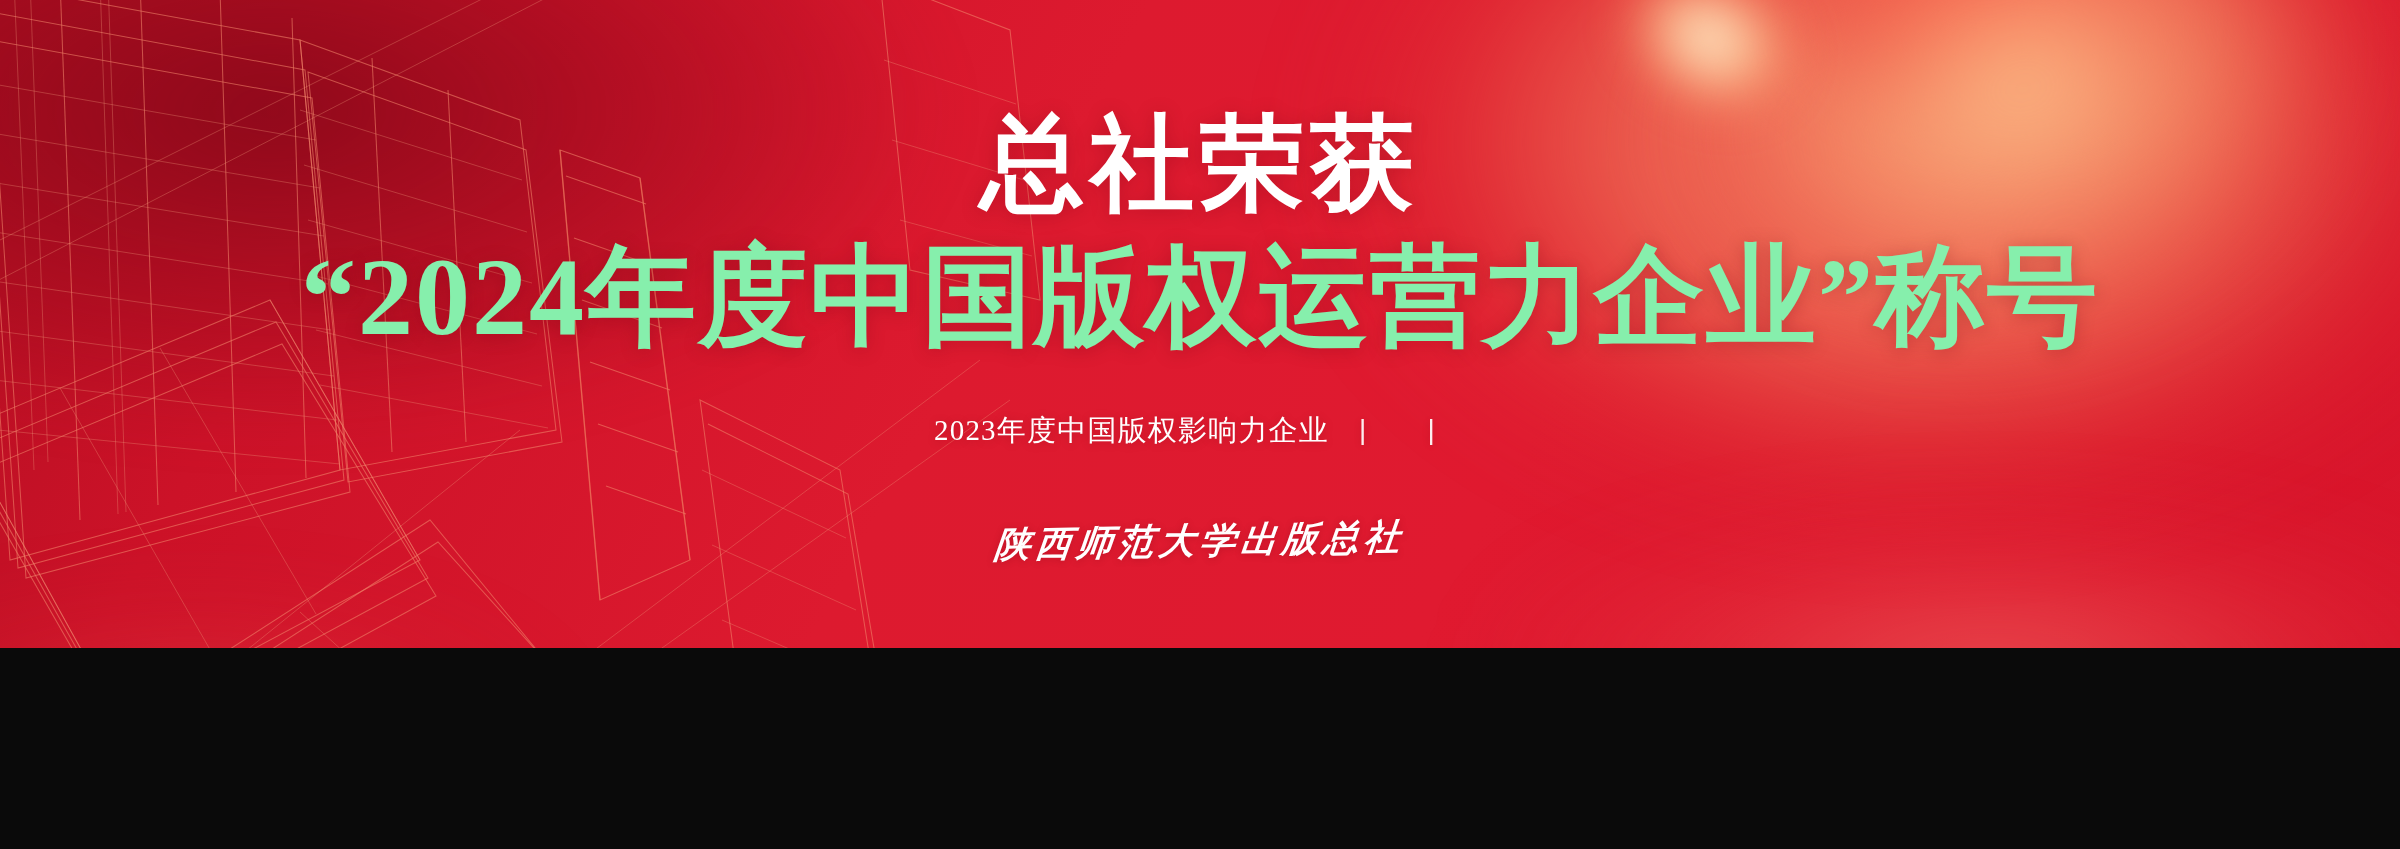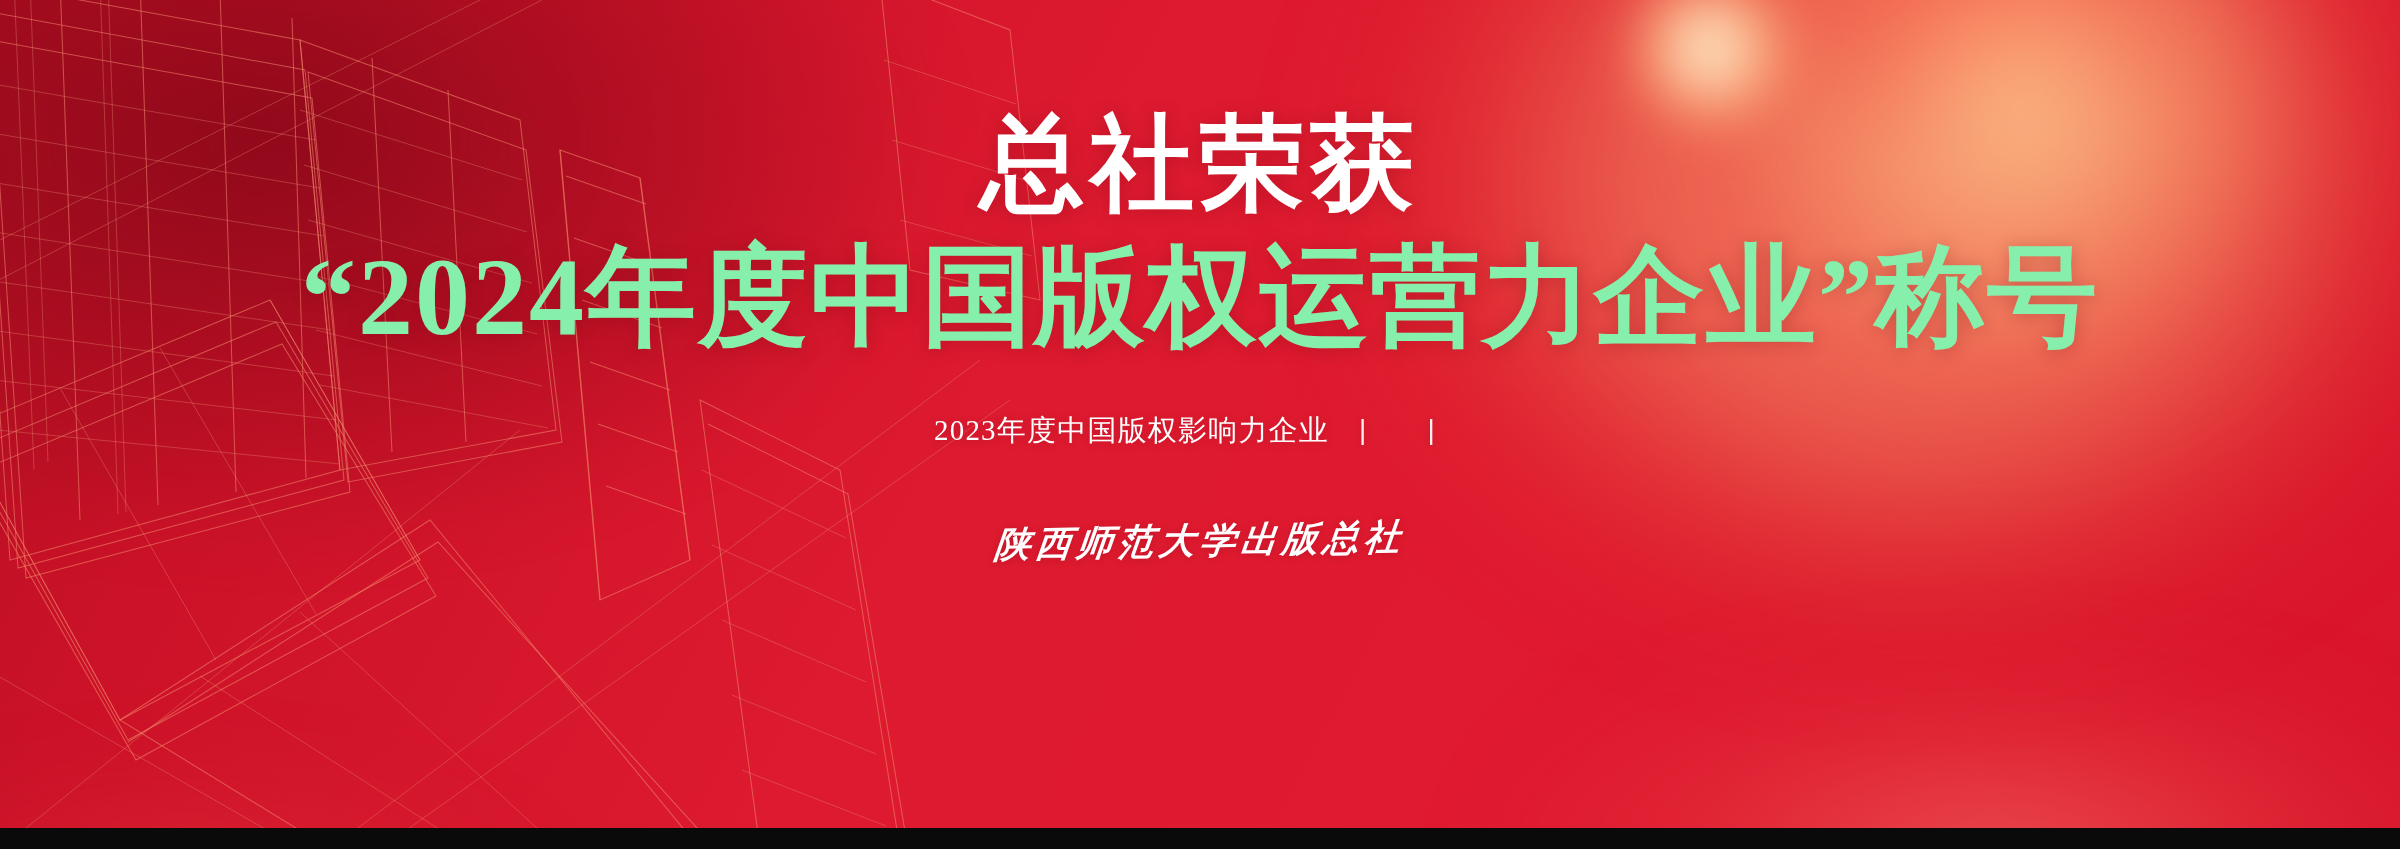--- a/index.html
+++ b/index.html
@@ -2,21 +2,21 @@
 <html lang="zh"><head>
 <meta charset="utf-8">
 <title>banner</title>
 <style>
   html,body{margin:0;padding:0;background:#0a0a0a;}
   *{box-sizing:border-box;}
 
   #banner{
     position:relative;
     width:2400px;
-    height:828px;
+    height:648px;
     overflow:hidden;
     font-family:"Liberation Serif","DejaVu Serif",serif;
     background:#d8152a;
   }
 
   
   .bg-base{
     position:absolute; inset:0;
     background:
       radial-gradient(130% 115% at 88% 8%,  rgba(255,214,160,0.00) 0%, rgba(255,214,160,0.00) 100%),

